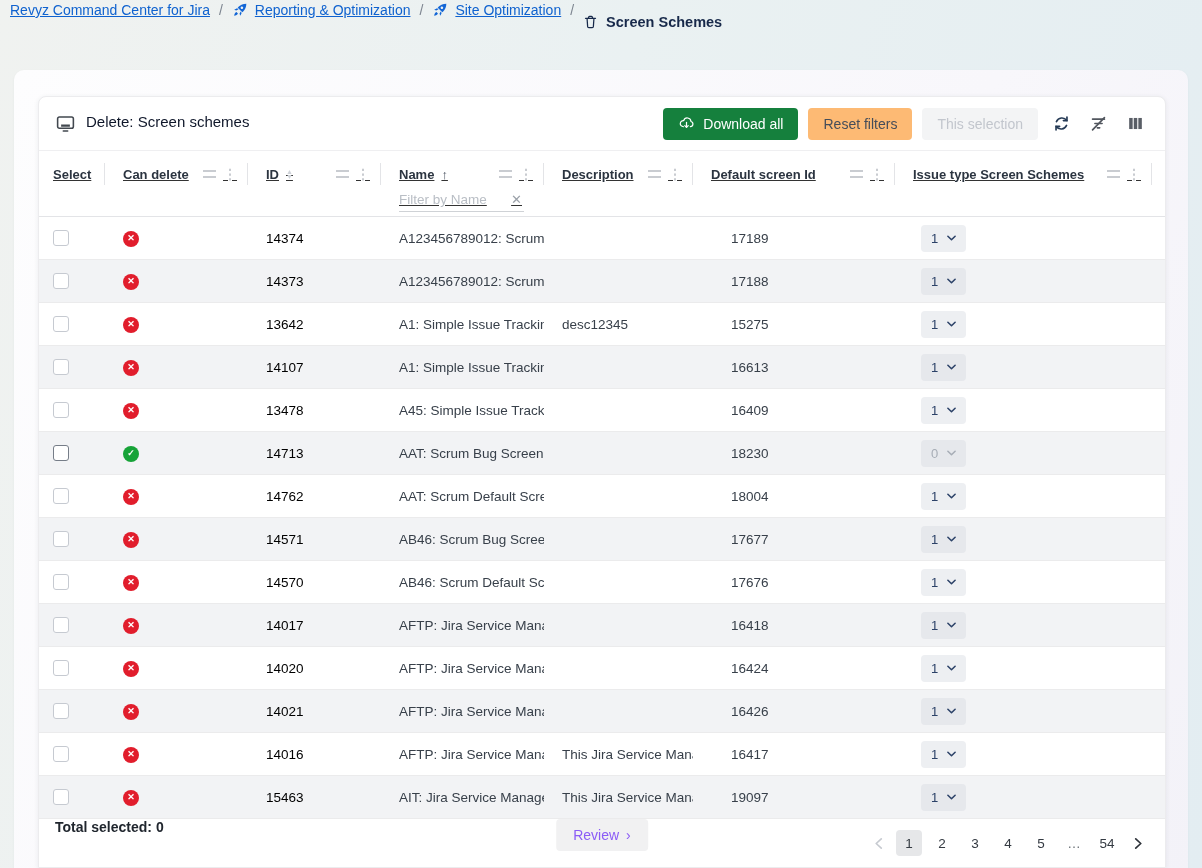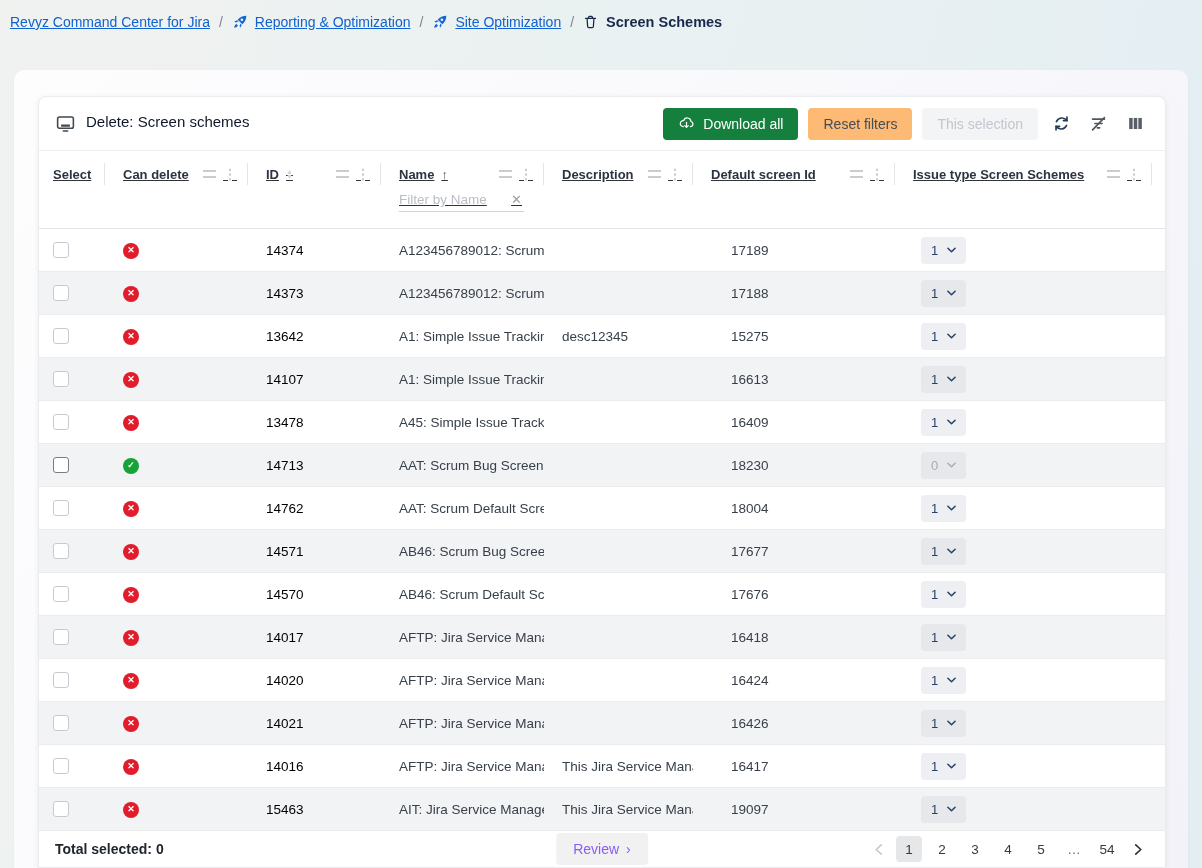--- a/index.html
+++ b/index.html
@@ -5,21 +5,21 @@
   * { box-sizing: border-box; margin: 0; padding: 0; }
   html,body { width:1202px; height:868px; overflow:hidden; }
   body {
     font-family: "Liberation Sans", sans-serif;
     background: linear-gradient(105deg,#f0f2f0 0%, #eaf1f2 45%, #e3edf2 100%);
     position: relative;
     color:#333;
   }
 
   
-  .crumbs { display:flex; align-items:center; height:44px; padding:12px 10px; font-size:14px; }
+  .crumbs { display:flex; height:44px; padding:2px 10px; font-size:14px; }
   .crumb-link { color:#0f62cf; text-decoration:underline; cursor:pointer; }
   .crumb-sep { color:#7d8590; margin:0 9px; }
   .crumb-ico { display:inline-flex; margin-right:7px; color:#1366d6; }
   .crumb-ico svg { width:16px; height:16px; }
   .crumb-current { display:flex; align-items:center; font-weight:700; color:#17294a; font-size:14.5px; }
   .trash-ico { display:inline-flex; margin-right:8px; color:#17294a; }
   .trash-ico svg { width:15px; height:16px; }
 
   
   .panel {
@@ -57,21 +57,21 @@
   .thead { flex:0 0 65px; padding:12px 13px 0 0; border-bottom:1px solid #e3e4e7;text-decoration:underline; }
   .th-row { display:grid; grid-template-columns:var(--cols); align-items:center; }
   .th { display:flex; align-items:center; gap:7px; padding:0 10px 0 18px; height:22px; border-right:1px solid #e3e4e7; font-size:13px; font-weight:700; color:#2b3440; white-space:nowrap; overflow:hidden; }
   .th.first { padding-left:14px; }
   .th .spacer { flex:1; }
   .fl { width:13px; height:8px; border-top:2px solid #c9ccd1; border-bottom:2px solid #c9ccd1; flex:0 0 13px; cursor:pointer; }
   .dots { color:#c9ccd1; font-size:14px; font-weight:700; line-height:1; cursor:pointer; }
   .sort-carets { display:flex; flex-direction:column; font-size:7px; line-height:5.5px; color:#cfd3d9; cursor:pointer; }
   .arrow-up { color:#454e5c; font-size:13px; font-weight:700; cursor:pointer; }
   .filter-grid { display:grid; grid-template-columns:var(--cols); margin-top:7px; }
-  .filter-wrap { grid-column:4; display:flex; align-items:center; margin:0 20px 16px 18px; border-bottom:1px solid #cfd2d6; padding-bottom:4px; }
+  .filter-wrap { grid-column:4; display:flex; align-items:center; margin:0 20px 4px 18px; border-bottom:1px solid #cfd2d6; padding-bottom:4px; }
   .filter-wrap input { border:none; outline:none; background:transparent; font-family:inherit; font-size:13.5px; color:#333; width:100%; }
   .filter-wrap input::placeholder { color:#b9bec5; }
   .clear-x { color:#9aa0a8; font-size:13px; cursor:pointer; padding:0 2px; }
 
   .tbody { flex:0 0 602px; }
   .tr { display:grid; grid-template-columns:var(--cols); align-items:center; height:43px; border-bottom:1px solid #ebebec; padding-right:13px; background:#fff; }
   .tr.alt { background:#f2f3f5; }
   .td { padding-left:18px; overflow:hidden; white-space:nowrap; font-size:13.5px; color:#38404a; }
   .td-select { padding-left:14px; display:flex; }
   .cb { width:16px; height:16px; border:1.5px solid #c6cad1; border-radius:3px; background:#fff; cursor:pointer; flex:0 0 16px; }
@@ -80,21 +80,21 @@
   .badge.no { background:#e11d2c; }
   .badge.yes { background:#17a338; }
   .idlink { color:#000000; text-decoration:none; cursor:pointer; }
   .td.num { padding-left:38px; }
   .dd { display:inline-flex; align-items:center; gap:9px; height:27px; padding:0 10px; background:#edeff2; border:none; border-radius:4px; color:#2c4268; font-size:13px; font-family:inherit; cursor:pointer; margin-left:8px; }
   .tr.alt .dd { background:#e6e8ec; }
   .dd svg { width:9px; height:6px; }
   .dd.dis { color:#a7adb6; cursor:default; }
 
   
-  .tfoot { flex:1; display:flex; align-items:center; padding:0 16px; background:#fff; position:relative;gap:11px; }
+  .tfoot { flex:1; display:flex; padding:0 16px; background:#fff; position:relative;gap:11px; }
   .total { font-size:14px; font-weight:700; color:#20262e; }
   .review-btn { position:absolute; left:50%; transform:translateX(-50%); background:#f1f1f2; color:#8b5cf6; border:none; border-radius:4px; height:32px; padding:0 17px; font-size:14px; font-family:inherit; display:inline-flex; align-items:center; gap:7px; cursor:default; }
   .pager { margin-left:auto; display:flex; align-items:center; gap:7px; }
   .pg { min-width:26px; height:26px; border-radius:4px; display:inline-flex; align-items:center; justify-content:center; font-size:13.5px; color:#343a42; cursor:pointer; padding:0 4px; }
   .pg.active { background:#e6e7e9; }
   .pg.ellipsis { color:#6b7177; cursor:default; }
   .pg-chev { display:inline-flex; align-items:center; justify-content:center; width:22px; height:26px; cursor:pointer; }
   .pg-chev svg { width:11px; height:11px; }
   .pg-chev.prev { color:#c6cad0; }
   .pg-chev.next { color:#2c3138; }

